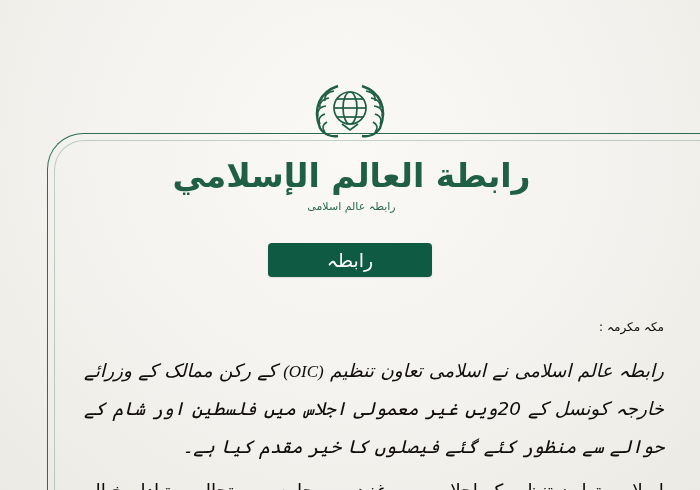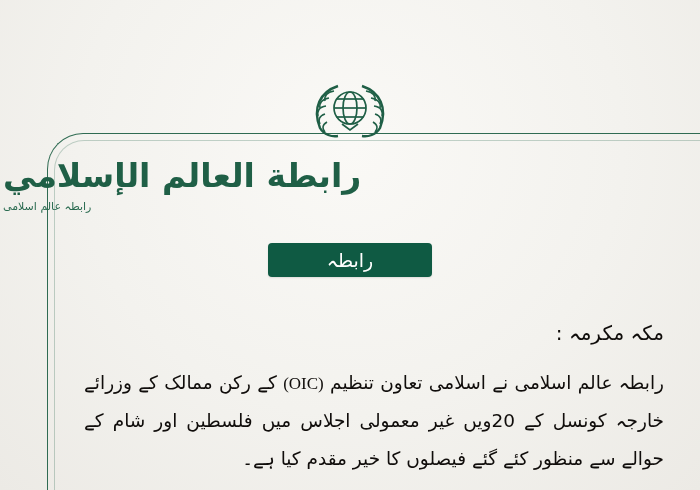--- a/index.html
+++ b/index.html
@@ -61,21 +61,21 @@
     height: 62px;
   }
   .emblem svg { display: block; }
 
   
   .wordmark {
     position: absolute;
     left: 3px;
     right: 0;
     top: 158px;
-    text-align: left;
+    text-align: center;
   }
   .wordmark .ar {
     font-family: "DejaVu Sans", "Liberation Sans", sans-serif;
     font-size: 33px;
     font-weight: 700;
     color: #1f5f46;
     letter-spacing: 0.5px;
     line-height: 1.1;
     direction: rtl;
   }
@@ -114,31 +114,32 @@
   .body {
     position: absolute;
     right: 36px;
     left: 84px;
     top: 318px;
     direction: rtl;
     text-align: right;
     color: #14100e;
   }
   .salutation {
-    font-size: 20px;
+    font-size: 12px;
     line-height: 1.5;
     margin-bottom: 16px;
     color: #100d0b;
   }
   .para {
     font-size: 18.5px;
     line-height: 2.05;
     color: #100d0b;
     text-align: justify;
     text-align-last: right;
+    font-style: italic;
   }
   .para .lat {
     direction: ltr;
     unicode-bidi: isolate;
     font-family: "Liberation Serif", serif;
     font-size: 17px;
   }
   .para-2 {
     margin-top: 6px;
     font-size: 18.5px;

